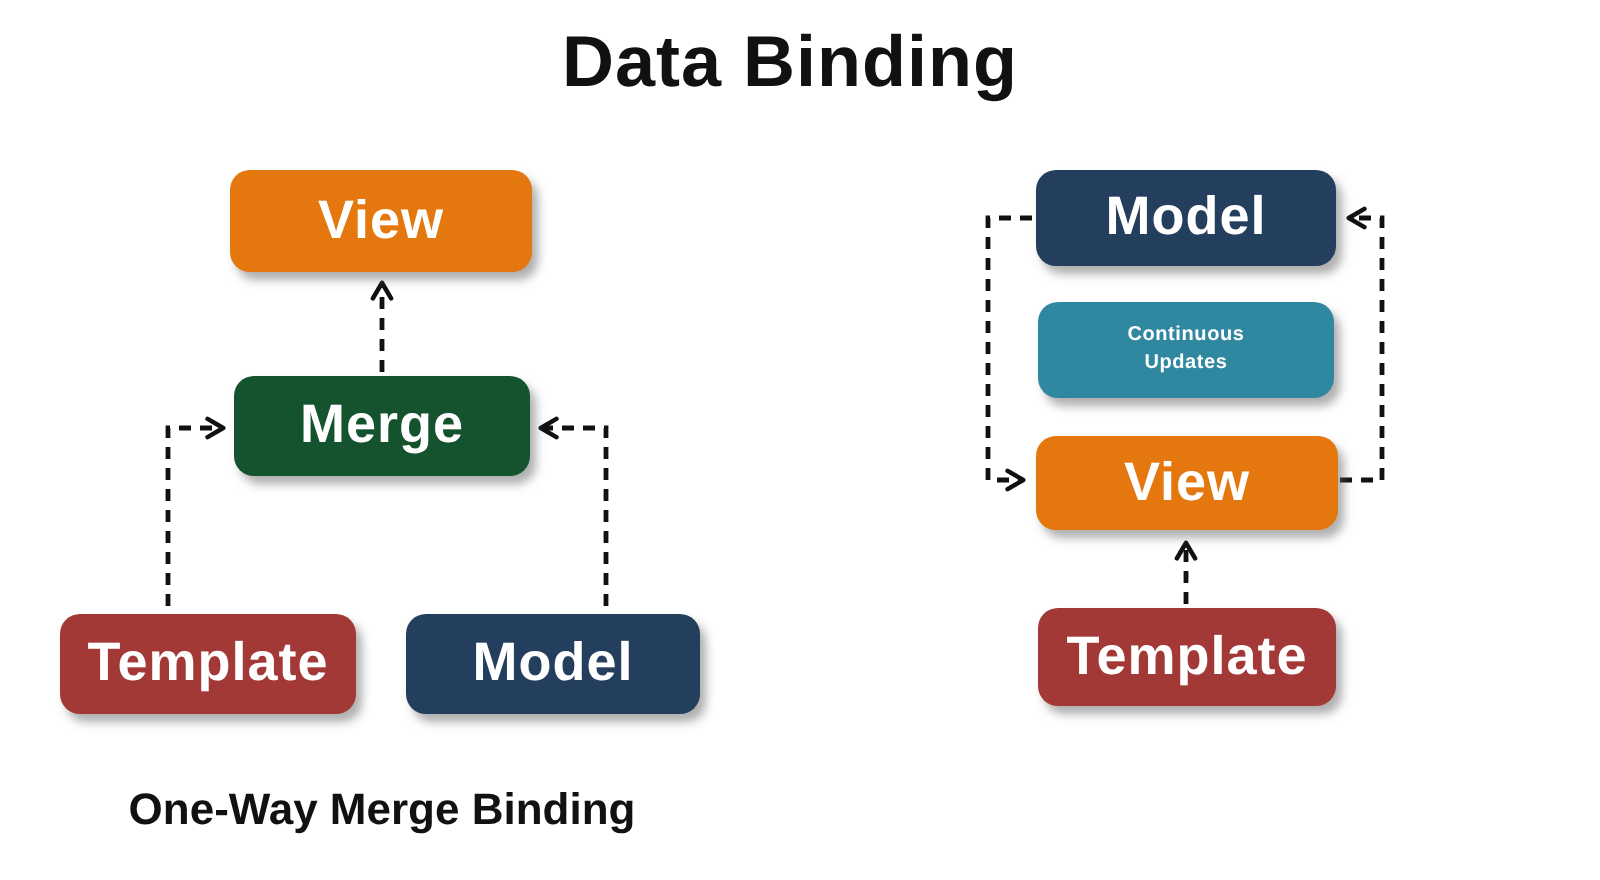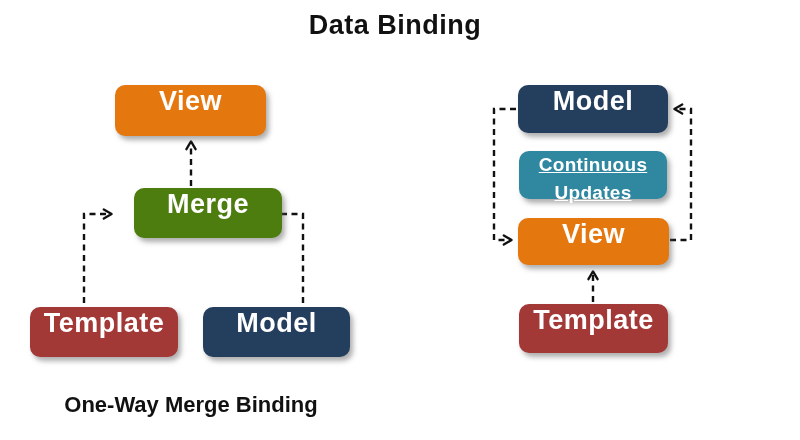--- a/index.html
+++ b/index.html
@@ -2,36 +2,36 @@
 <html style="--color-orange: #E5770F; --color-teal: #3087A0; --color-navy: #243F5E; --color-red: #A33937; --color-arrow: #111111; --color-title: #111111; --color-box_text: #FFFFFF;"><head>
 <meta charset="utf-8">
 <style>
   html,body{margin:0;padding:0;background:#ffffff;}
   #stage{
     position:relative;width:800px;height:440px;background:#ffffff;overflow:hidden;
     font-family:"Liberation Sans","DejaVu Sans",sans-serif;
   }
   .title{
     position:absolute;top:10px;left:0;width:790px;text-align:center;
-    font-size:27px;font-weight:bold;color:var(--color-title,#111);letter-spacing:.5px;
+    font-size:36px;font-weight:bold;color:var(--color-title,#111);letter-spacing:.5px;
   }
   .caption{
     position:absolute;top:392px;text-align:center;
     font-size:22px;font-weight:bold;color:var(--color-title,#111);
   }
   .caption.left{left:20px;width:342px;}
   .caption.right{left:468px;width:250px;}
   .box{
-    position:absolute;border-radius:10px;display:flex;align-items:flex-start;justify-content:center;
+    position:absolute;border-radius:10px;display:flex;align-items:center;justify-content:center;
     box-shadow:3px 4px 5px rgba(95,95,95,.5);
   }
   .box-label{
     color:#fff;font-weight:bold;font-size:27px;letter-spacing:.5px;text-align:center;line-height:1.25;
   }
-  .box-label.small{font-size:19px;letter-spacing:.3px;line-height:1.45;padding:0 24px;text-decoration:underline;}
+  .box-label.small{font-size:10px;letter-spacing:.3px;line-height:1.45;padding:0 24px;}
   
   .b-view-l   {left:115px;top:85px; width:151px;height:51px;}
   .b-merge    {left:117px;top:188px;width:148px;height:50px;}
   .b-template-l{left:30px; top:307px;width:148px;height:50px;}
   .b-model-l  {left:203px;top:307px;width:147px;height:50px;}
   .b-model-r  {left:518px;top:85px; width:150px;height:48px;}
   .b-cu       {left:519px;top:151px;width:148px;height:48px;}
   .b-view-r   {left:518px;top:218px;width:151px;height:47px;}
   .b-template-r{left:519px;top:304px;width:149px;height:49px;}
   svg.connectors{position:absolute;left:0;top:0;z-index:0;}
@@ -56,21 +56,21 @@
     <polyline class="conn" points="516,109 494,109 494,240 511,240" marker-end="url(#ah)"></polyline>
     <polyline class="conn" points="670,240 691,240 691,109 675,109" marker-end="url(#ah)"></polyline>
     <polyline class="conn" points="593,302 593,272" marker-end="url(#ah)"></polyline>
   </svg>
 
   <div class="title">Data Binding</div>
 
   <div class="box b-view-l" style="background: rgb(229, 119, 15);">
     <span class="box-label">View</span>
   </div>
-  <div class="box b-merge" style="background: #4d7c0f; margin-left: 17px;">
+  <div class="box b-merge" style="background: #14532d;">
     <span class="box-label">Merge</span>
   </div>
   <div class="box b-template-l" style="background: rgb(163, 57, 55);">
     <span class="box-label">Template</span>
   </div>
   <div class="box b-model-l" style="background: rgb(36, 63, 94);">
     <span class="box-label">Model</span>
   </div>
 
   <div class="box b-model-r" style="background: rgb(36, 63, 94);">

